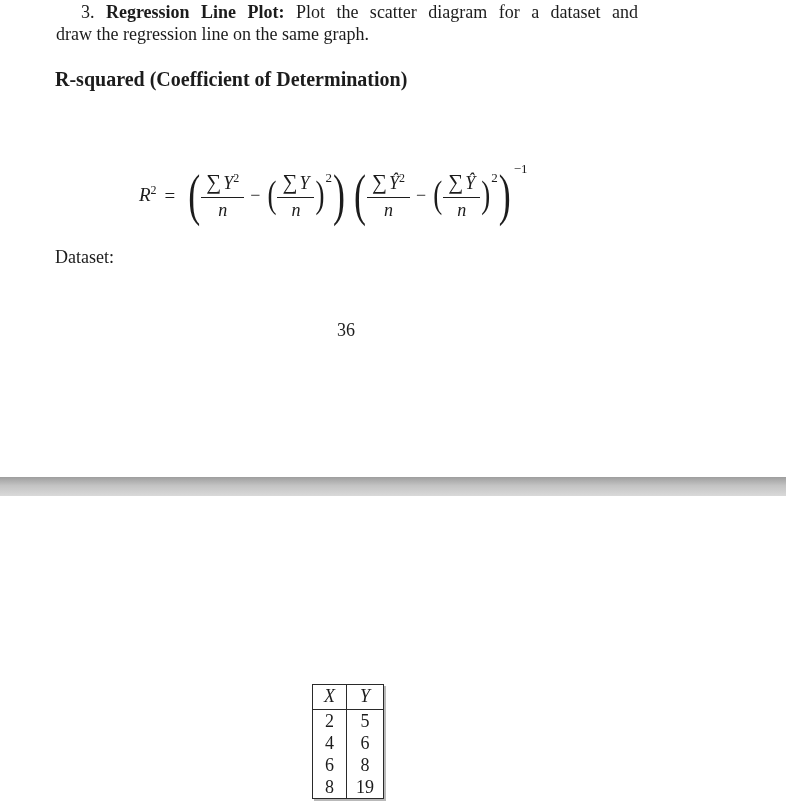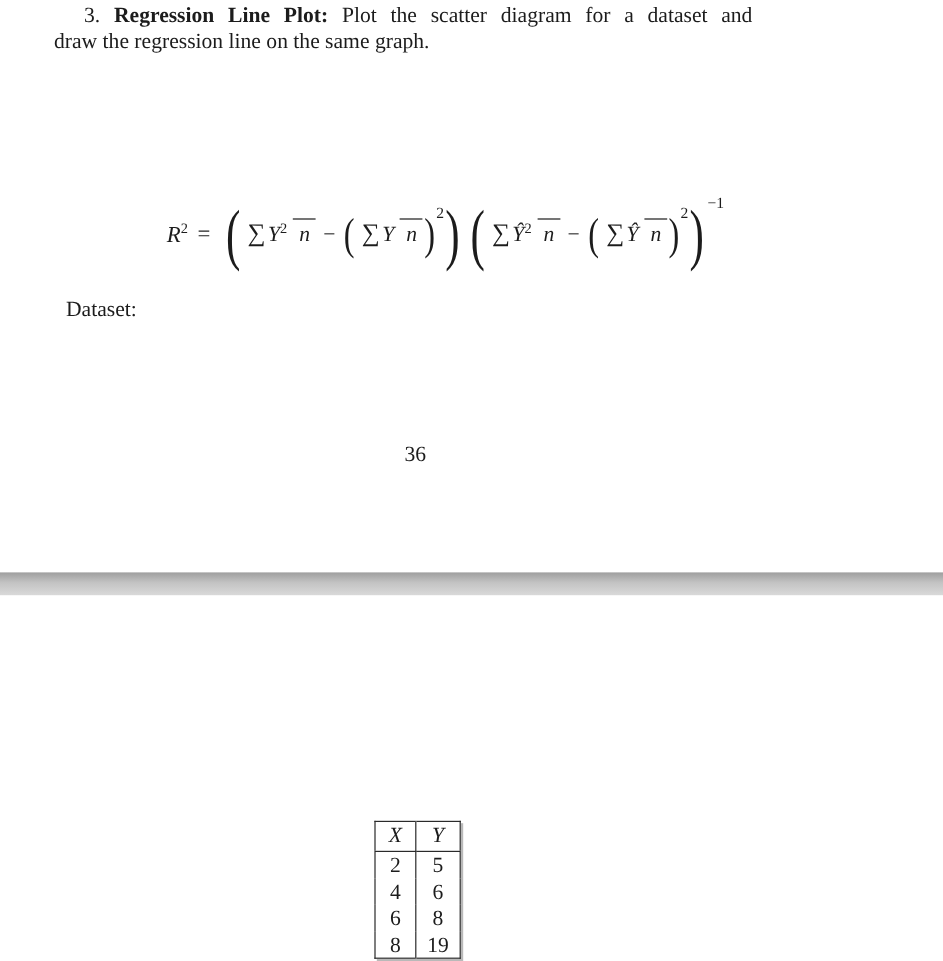--- a/index.html
+++ b/index.html
@@ -1,49 +1,49 @@
 <!DOCTYPE html>
 <html><head>
 <meta charset="utf-8">
 <style>
   html,body{margin:0;padding:0;background:#ffffff;}
   .page{position:relative;width:786px;height:801px;background:#ffffff;overflow:hidden;
         font-family:"Liberation Serif","DejaVu Serif",serif;color:#1c1c1c;}
 
   
-  .para{position:absolute;left:45px;width:582px;font-size:18px;line-height:22px;}
+  .para{position:absolute;left:56px;width:582px;font-size:18px;line-height:22px;}
   .jline{text-align:justify;text-align-last:justify;}
   .indent{margin-left:25px;width:557px;}
   b{font-weight:bold;}
   i{font-style:italic;}
   sup{font-size:12px;}
 
   .heading{position:absolute;left:55px;top:68px;font-size:20px;font-weight:bold;}
 
   
   .formula{position:absolute;left:139px;top:158px;height:74px;display:flex;align-items:center;
            font-size:18px;}
   .lhs{font-size:19px;margin-right:6px;white-space:nowrap;}
   .eq{margin:0 6px 0 8px;}
-  .frac{display:inline-flex;flex-direction:row;align-items:center;text-align:center;}
+  .frac{display:inline-flex;flex-direction:column;align-items:center;text-align:center;}
   .frac .num{display:block;padding:0 5px 2px 5px;white-space:nowrap;}
   .frac .den{display:block;border-top:1px solid #1c1c1c;padding:2px 5px 0 5px;align-self:stretch;}
   .sum{font-size:21px;margin-right:2px;}
   .insup{font-size:12px;}
   .paren{display:inline-block;line-height:1;font-weight:400;}
   .big{font-size:36px;transform:scaleY(1.58);margin:0 1px;}
   .mid{font-size:27px;transform:scaleY(1.38);margin:0 1px;}
   .minus{margin:0 6px;}
   .group{display:inline-flex;align-items:center;}
   .sup-mid{position:relative;top:-17px;font-size:13px;}
   .sup-big{position:relative;top:-26px;font-size:13px;margin-left:2px;white-space:nowrap;}
   .factor-gap{width:7px;}
 
   .dataset-label{position:absolute;left:55px;top:247px;font-size:18px;}
-  .page-number{position:absolute;left:55px;top:320px;width:582px;text-align:center;font-size:18px;margin-top:48px;}
+  .page-number{position:absolute;left:55px;top:320px;width:582px;text-align:center;font-size:18px;}
 
   
   .divider{position:absolute;left:0;top:477px;width:786px;height:19px;
            background:linear-gradient(to bottom,#9e9e9e 0%,#c3c3c3 45%,#d9d9d9 100%);}
 
   
   table.data{position:absolute;left:312px;top:684px;border-collapse:collapse;
              font-size:18px;box-shadow:2px 2px 0 0 #b9b9b9;}
   table.data th,table.data td{border:0;text-align:center;padding:0;color:#1c1c1c;}
   table.data th{font-weight:400;font-style:italic;width:33px;height:21px;
@@ -58,20 +58,21 @@
 </head>
 <body>
 
 <div class="page">
 
   <div class="para" style="top:1px;">
     <div class="jline indent"><span>3.</span> <b>Regression Line Plot:</b> <span>Plot the scatter diagram for a dataset and</span></div>
     <div>draw the regression line on the same graph.</div>
   </div>
 
+  <div class="heading">R-squared (Coefficient of Determination)</div>
 
 
   <div class="formula">
     <span class="lhs"><i>R</i><sup>2</sup><span class="eq">=</span></span>
 
     <span class="paren big">(</span>
     <span class="frac">
       <span class="num"><span class="sum">∑</span><i>Y</i><sup class="insup">2</sup></span>
       <span class="den"><i>n</i></span>
     </span>

